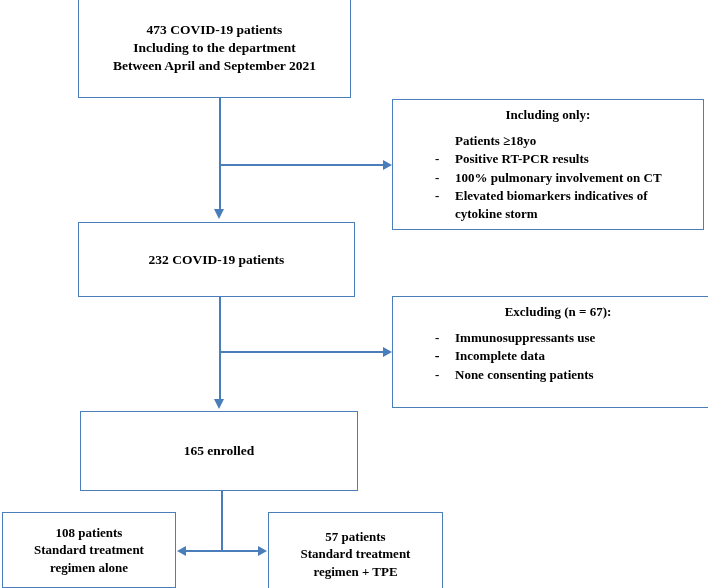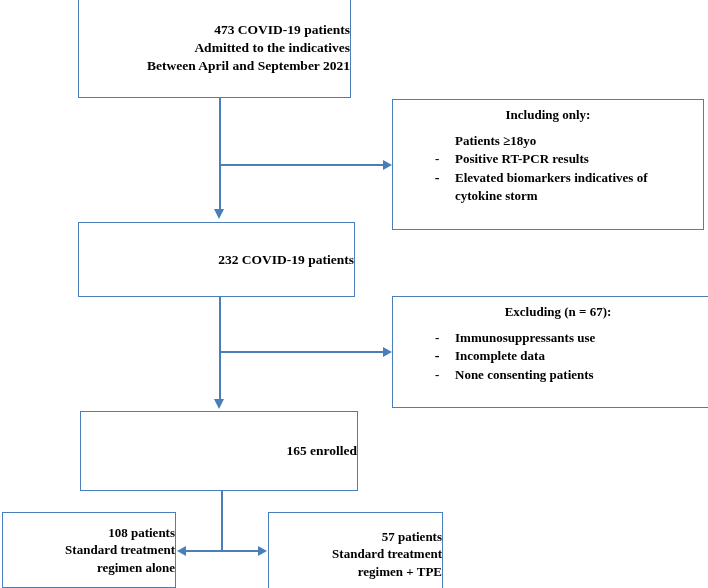--- a/index.html
+++ b/index.html
@@ -26,21 +26,20 @@
     align-items: center;
     justify-content: center;
     color: #000000;
     font-weight: bold;
     text-align: center;
     line-height: 1.32;
   }
   .node .lines {
     display: block;
     width: 100%;
-    text-align: right;
   }
   .node .ln { display: block; white-space: nowrap; }
 
   
   #node-cohort-initial { left: 78px;  top: -2px;  width: 273px; height: 100px; font-size: 13.5px; }
   #node-cohort-screened{ left: 78px;  top: 222px; width: 277px; height: 75px;  font-size: 13.5px; }
   #node-enrolled       { left: 80px;  top: 411px; width: 278px; height: 80px;  font-size: 13.5px; }
 
   
   #node-arm-standard   { left: 2px;   top: 512px; width: 174px; height: 76px;  font-size: 13px; }
@@ -134,21 +133,21 @@
 
   <div class="hline" style="left:186px; top:550px; width:36px;"></div>
   <div class="arrow arrow-left" style="left:177px; top:546px;"></div>
 
   <div class="hline" style="left:221px; top:550px; width:37px;"></div>
   <div class="arrow arrow-right" style="left:258px; top:546px;"></div>
 
   <div class="node" id="node-cohort-initial">
     <span class="lines">
       <span class="ln">473 COVID-19 patients</span>
-      <span class="ln">Admitted to the indicatives</span>
+      <span class="ln">Including to the department</span>
       <span class="ln">Between April and September 2021</span>
     </span>
   </div>
 
   <div class="node" id="node-cohort-screened">
     <span class="lines">
       <span class="ln">232 COVID-19 patients</span>
     </span>
   </div>
 
@@ -179,20 +178,21 @@
     <ul class="criteria-list">
       <li class="nodash">
         <span>Patients ≥18yo</span>
       </li>
       <li>
         <span class="dash">-</span>
         <span>Positive RT-PCR results</span>
       </li>
       <li>
         <span class="dash">-</span>
+        <span>100% pulmonary involvement on CT</span>
       </li>
       <li>
         <span class="dash">-</span>
         <span>Elevated biomarkers indicatives of</span>
       </li>
       <li class="nodash">
         <span>cytokine storm</span>
       </li>
     </ul>
   </div>

